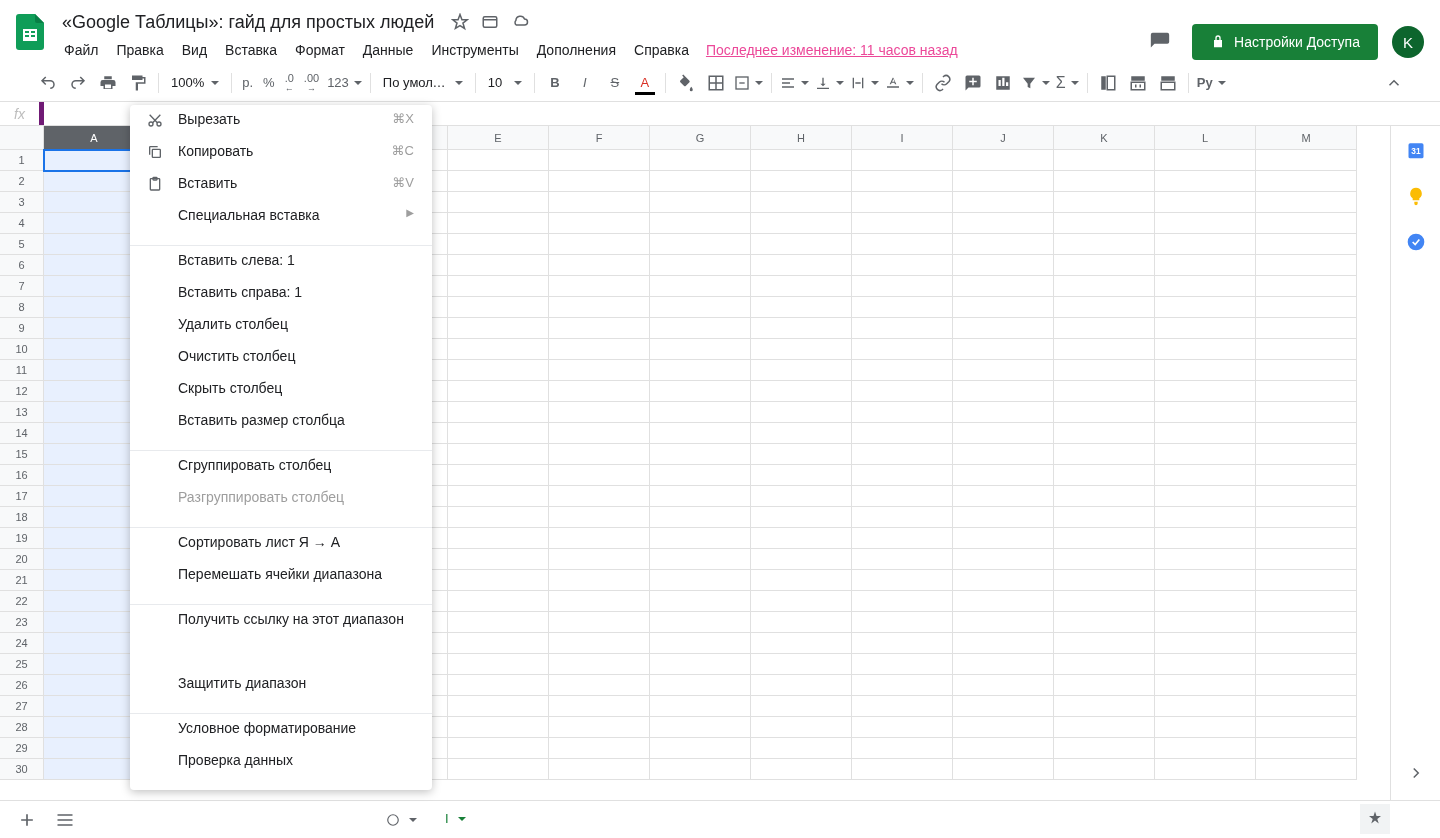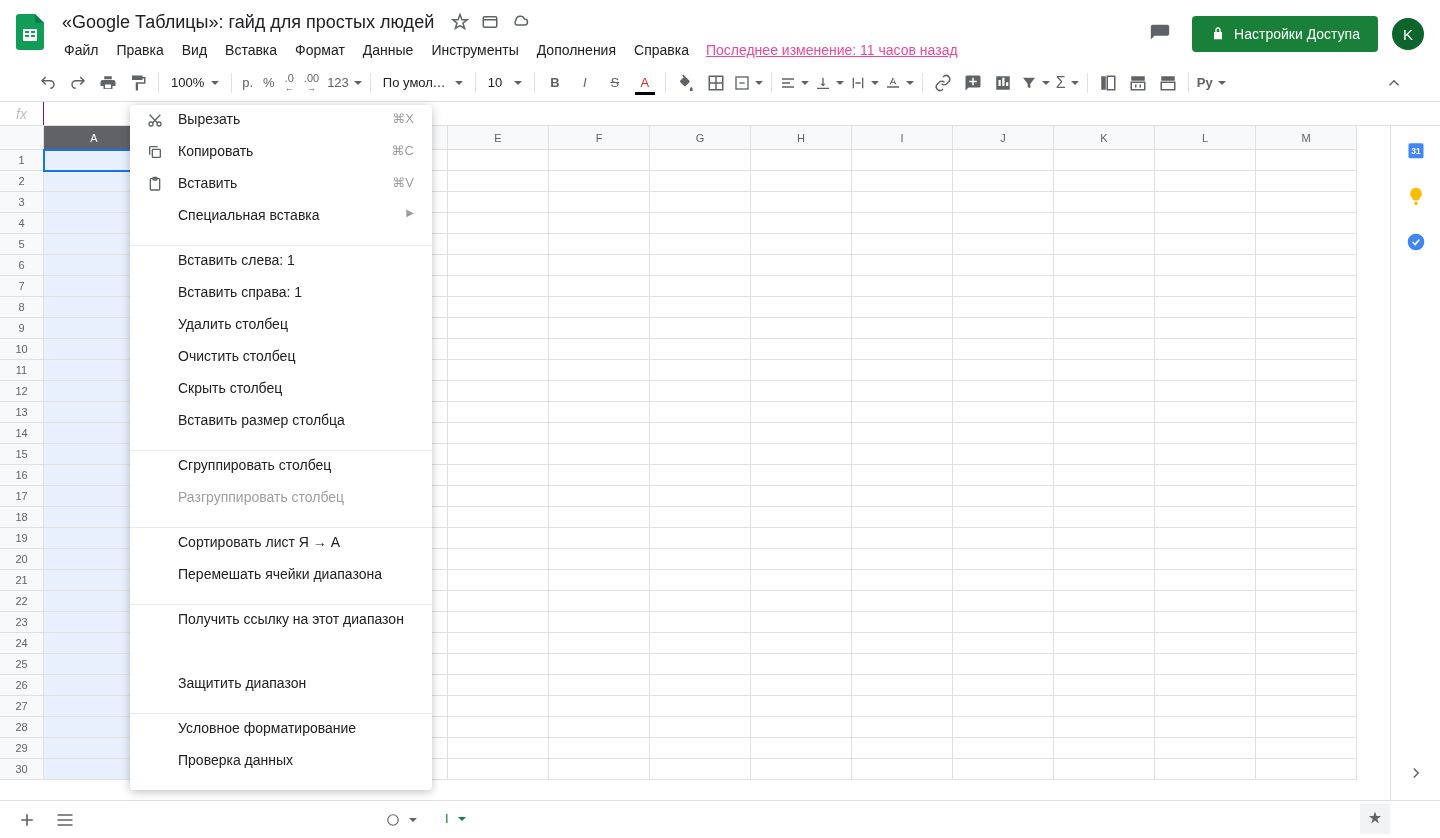--- a/index.html
+++ b/index.html
@@ -9,41 +9,41 @@
 .hdr { display: flex; align-items: flex-start; padding: 8px 10px 0 10px; height: 64px; }
 .logo { width: 40px; height: 40px; display: flex; align-items: center; justify-content: center; margin-right: 6px; margin-top: 4px; }
 .logo svg { width: 28px; height: 36px; }
 .title-area { flex: 0 0 auto; }
 .title-row { display: flex; align-items: center; gap: 10px; height: 28px; }
 .doc-title { font-size: 18px; color: #202124; padding: 2px 6px; }
 .title-ic { width: 20px; height: 20px; color: #5f6368; display: flex; align-items: center; justify-content: center; cursor: pointer; }
 .menu-row { display: flex; align-items: center; gap: 2px; height: 28px; }
 .menu-it { padding: 4px 8px; font-size: 14px; color: #202124; cursor: pointer; border-radius: 3px; }
 .last-edit { color: #ec4899; text-decoration: underline; font-size: 14px; margin-left: 7px; cursor: pointer; }
-.hdr-right { margin-left: auto; display: flex; align-items: center; gap: 14px; padding-right: 6px; margin-top: 8px; }
+.hdr-right { margin-left: auto; display: flex; align-items: center; gap: 14px; padding-right: 6px; margin-top: 16px; }
 .comment-ic { width: 36px; height: 36px; display: flex; align-items: center; justify-content: center; color: #5f6368; cursor: pointer; }
 .share-btn { background: #188038; color: #fff; border: none; border-radius: 4px; padding: 0 18px; height: 36px; font-size: 14px; display: flex; align-items: center; gap: 8px; cursor: pointer; font-weight: 500; }
 .avatar { width: 32px; height: 32px; border-radius: 50%; background: #0d652d; color: #fff; display: flex; align-items: center; justify-content: center; font-size: 15px; font-weight: 500; cursor: pointer; }
 
 
 .tbar { display: flex; align-items: center; height: 38px; border-bottom: 1px solid #e0e0e0; padding: 0 32px 0 34px; gap: 2px; }
 .tbtn { width: 28px; height: 28px; display: flex; align-items: center; justify-content: center; color: #5f6368; cursor: pointer; border-radius: 3px; }
 .tbtn.wdrop { width: auto; padding: 0 2px; gap: 2px; }
 .tsep { width: 1px; height: 20px; background: #e0e0e0; margin: 0 4px; }
 .zoom-sel { display: flex; align-items: center; gap: 4px; padding: 0 6px; height: 26px; cursor: pointer; color: #202124; font-size: 13px; }
 .font-sel { display: flex; align-items: center; justify-content: space-between; padding: 0 6px; height: 26px; width: 92px; cursor: pointer; color: #202124; font-size: 13px; overflow: hidden; white-space: nowrap; }
 .fsize-sel { display: flex; align-items: center; justify-content: space-between; padding: 0 6px; height: 26px; width: 46px; cursor: pointer; color: #202124; font-size: 13px; }
 .drop-arr { width: 0; height: 0; border-left: 4px solid transparent; border-right: 4px solid transparent; border-top: 4px solid #5f6368; margin-left: 3px; }
 .txtcolor-btn { position: relative; }
 .txtcolor-ul { position: absolute; bottom: 2px; left: 4px; right: 4px; height: 3px; background: #000; }
 .expand-btn { margin-left: auto; }
 
 
 .fx-bar { display: flex; align-items: center; height: 24px; border-bottom: 1px solid #e0e0e0; }
-.fx-lbl { width: 44px; color: #bdbdbd; font-style: italic; font-size: 14px; text-align: left; border-right: 1px solid #701a75; height: 100%; display: flex; align-items: center; justify-content: center; }
+.fx-lbl { width: 44px; color: #bdbdbd; font-style: italic; font-size: 14px; text-align: left; border-right: 5px solid #701a75; height: 100%; display: flex; align-items: center; justify-content: center; }
 .fx-in { flex: 1; border: none; outline: none; padding: 0 8px; font-size: 13px; height: 100%; }
 
 
 .main { display: flex; height: calc(838px - 64px - 38px - 24px - 38px); position: relative; }
 .grid-wrap { flex: 1; position: relative; overflow: hidden; }
 .col-hdrs { display: flex; height: 24px; position: sticky; top: 0; background: #fff; }
 .corner { width: 44px; height: 24px; background: #f8f9fa; border-right: 1px solid #e0e0e0; border-bottom: 1px solid #e0e0e0; }
 .col-h { width: 101px; height: 24px; background: #f8f9fa; border-right: 1px solid #e0e0e0; border-bottom: 1px solid #e0e0e0; text-align: center; font-size: 11px; color: #5f6368; line-height: 24px; cursor: pointer; }
 .col-h.sel { background: #5f6368; color: #fff; }
 .row { display: flex; height: 21px; }

